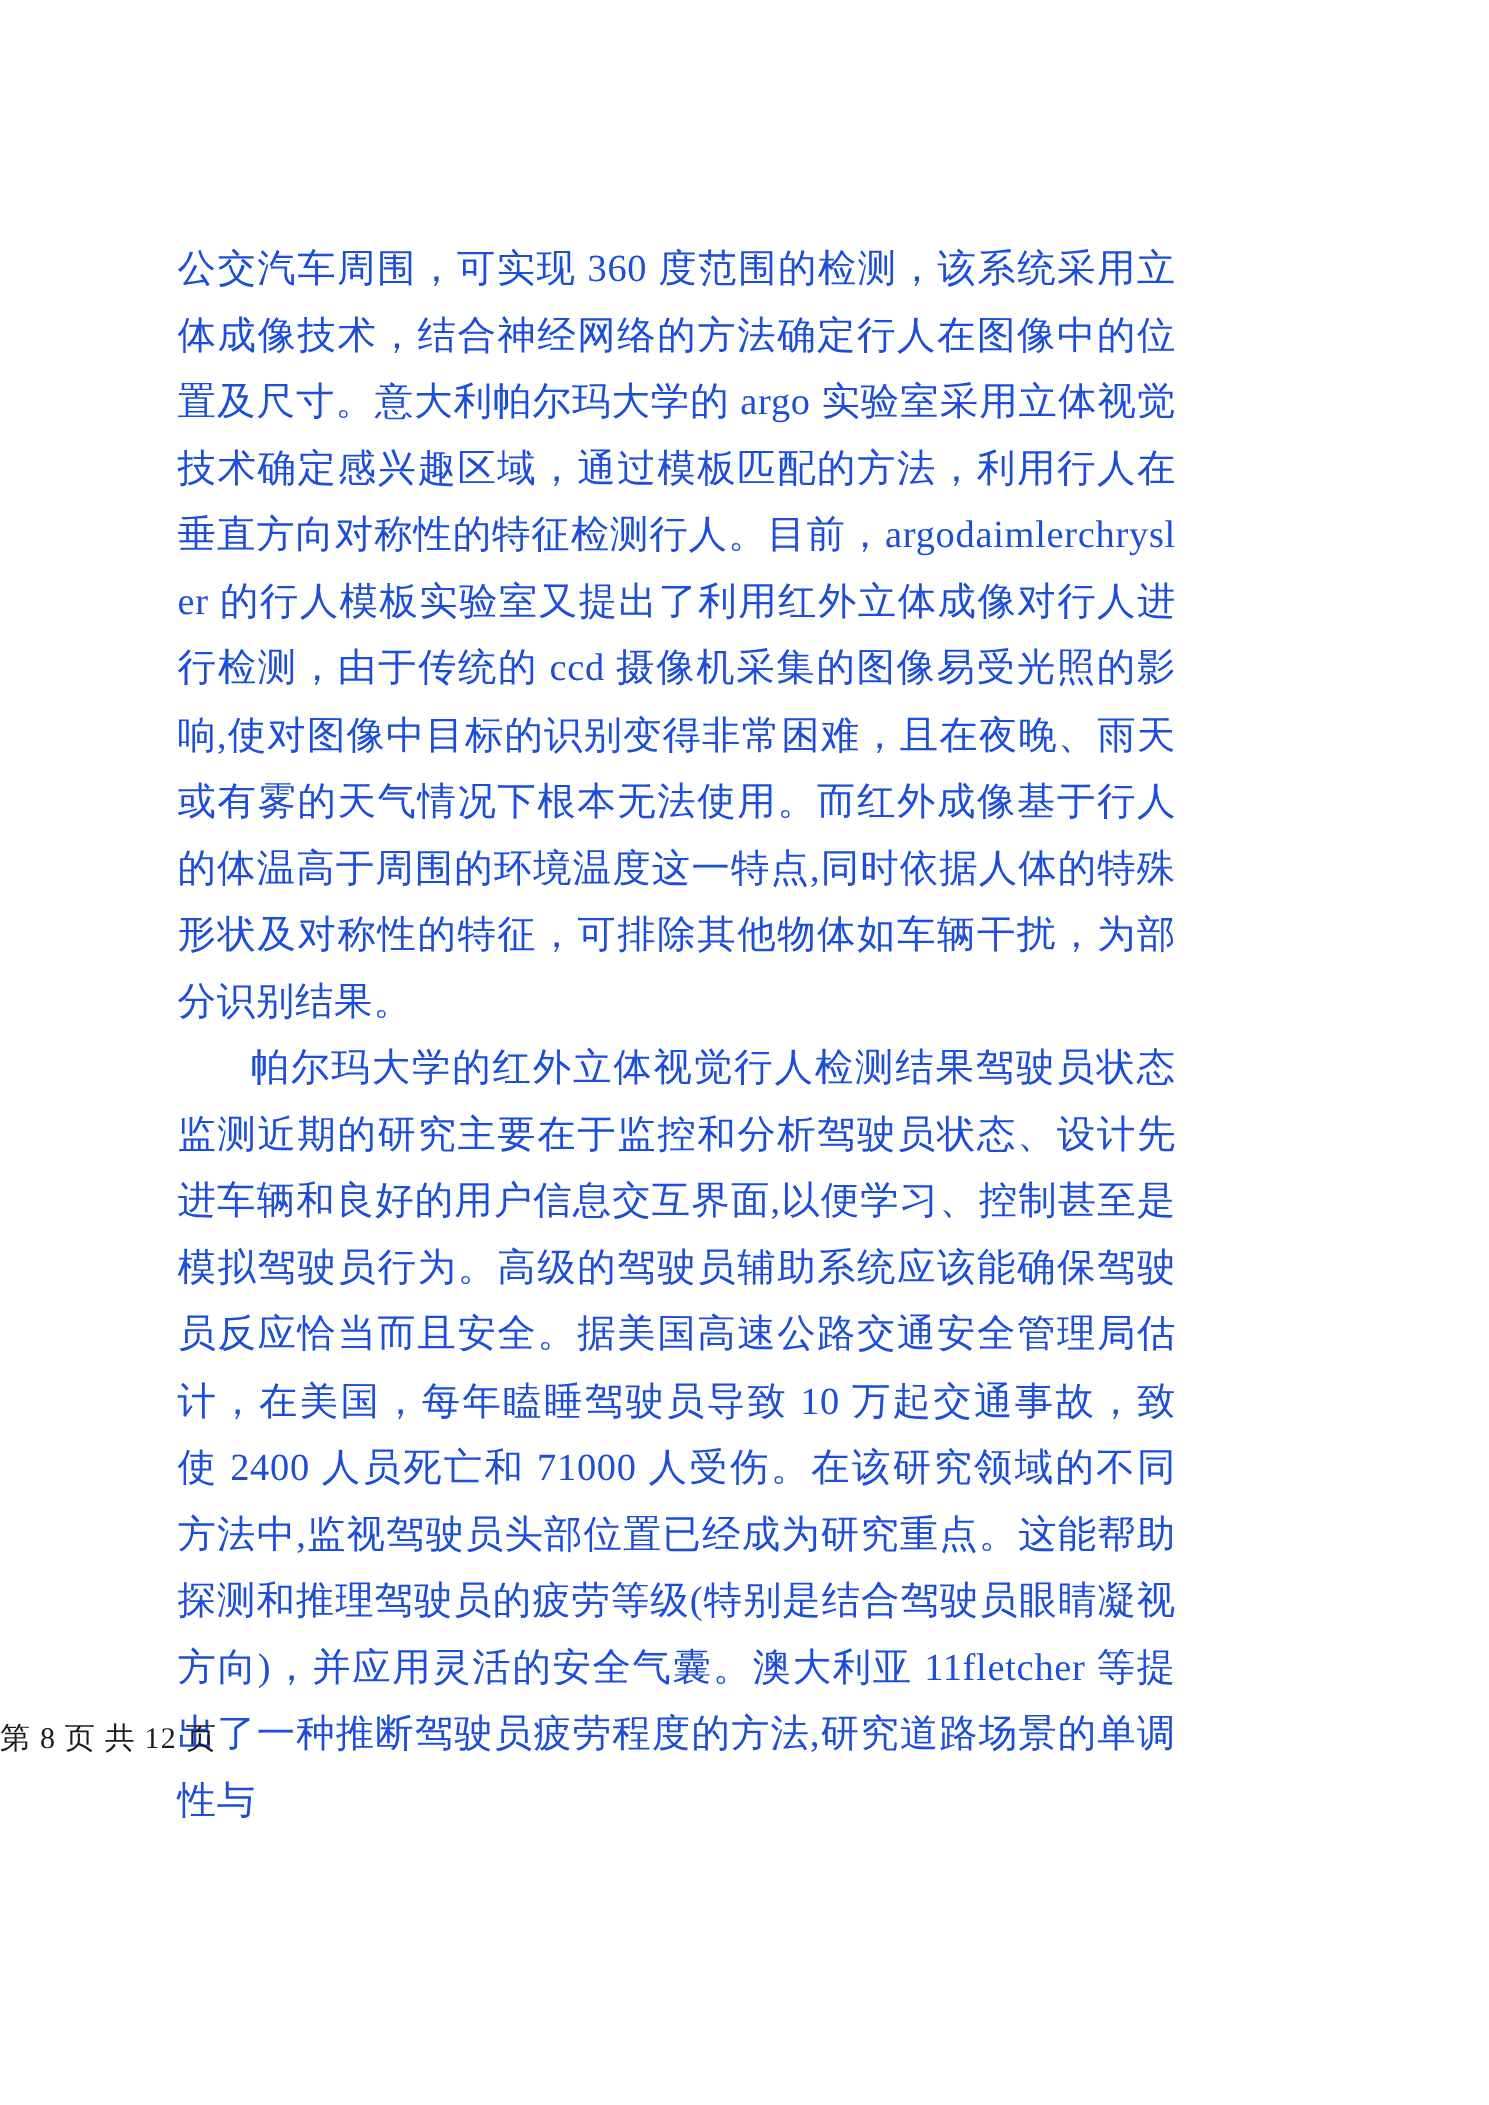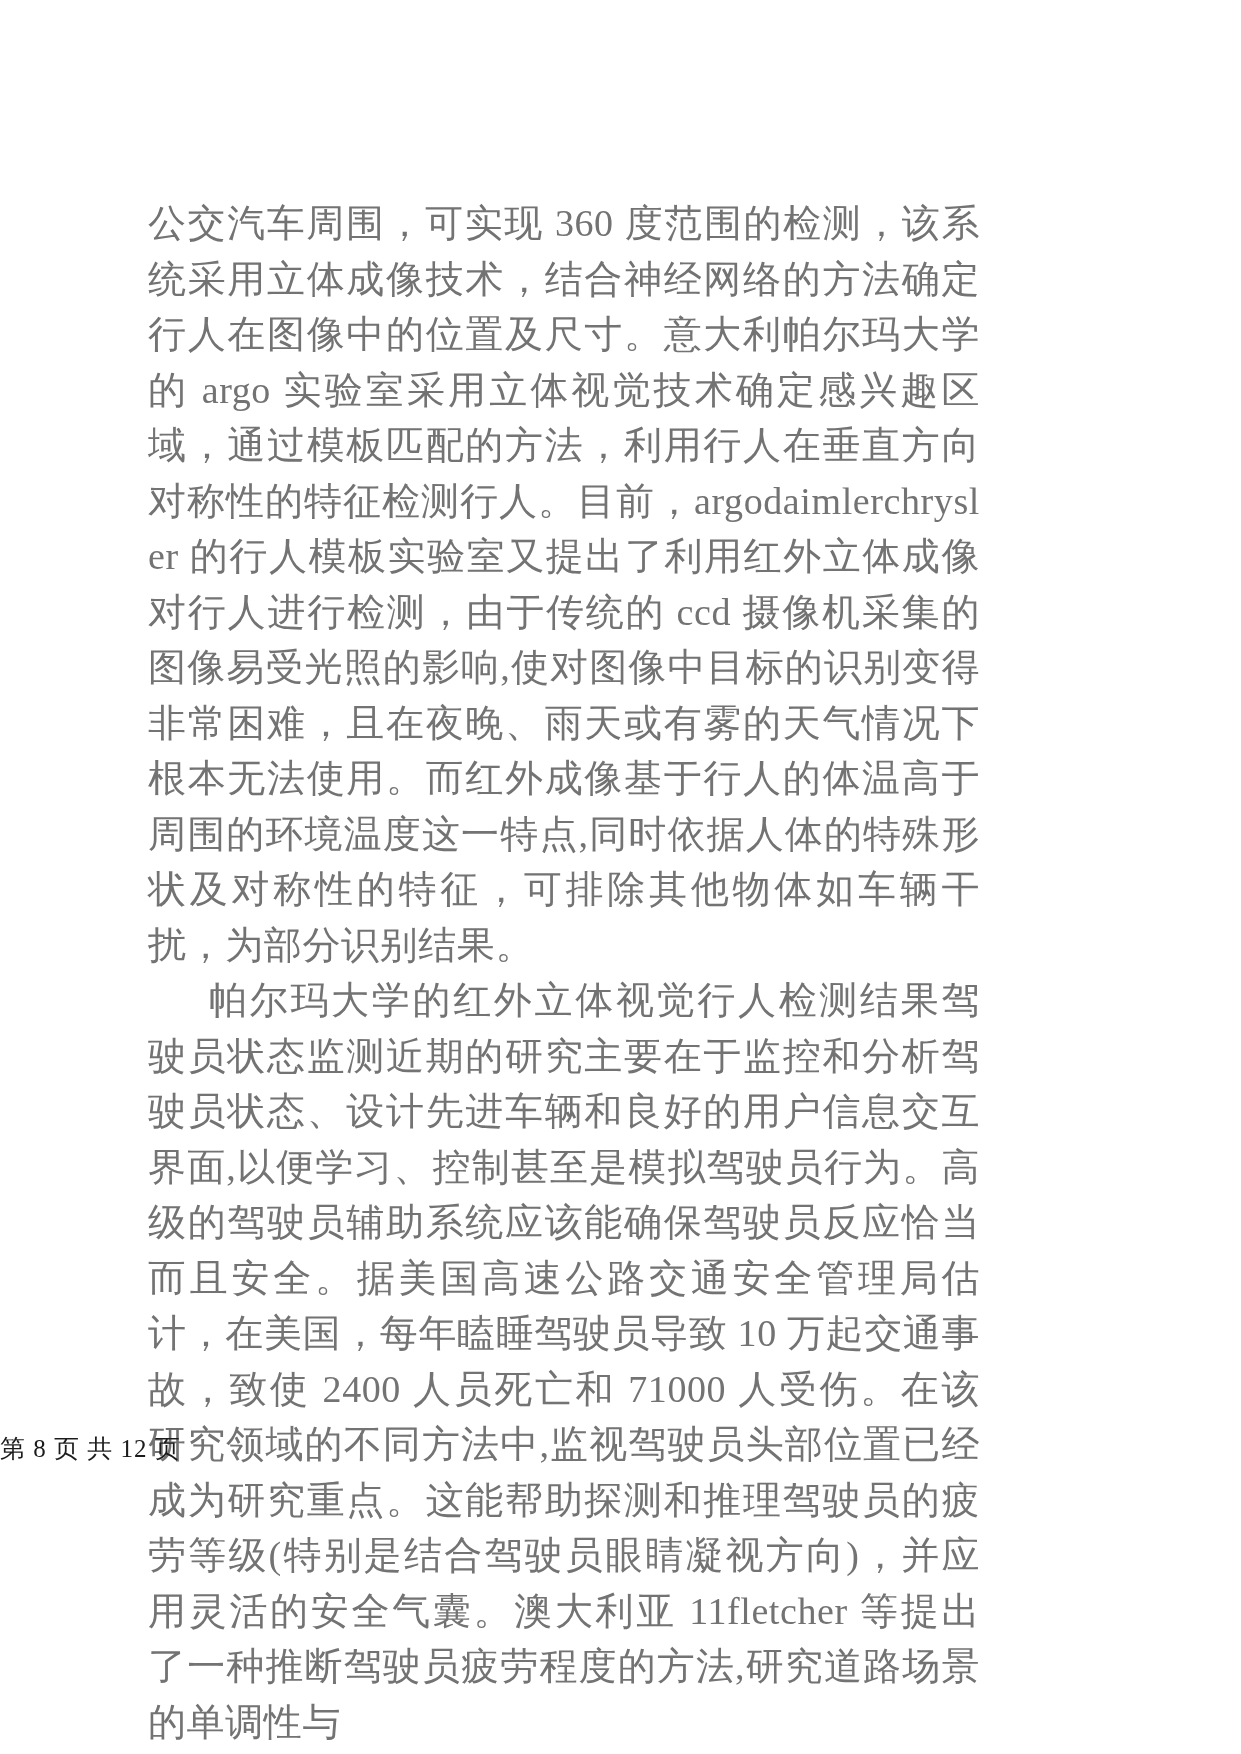--- a/index.html
+++ b/index.html
@@ -20,23 +20,23 @@
     box-sizing: border-box;
   }
   .page-body {
     position: absolute;
     left: 148px;
     top: 196px;
     width: 832px;
   }
   .para {
     font-family: "Liberation Serif", "DejaVu Serif", serif;
-    font-size: 38px;
+    font-size: 32px;
     line-height: 55.5px;
-    color: #737373;
+    color: #1d4ed8;
     text-align: justify;
     text-justify: inter-ideograph;
     letter-spacing: 0.6px;
     margin: 0;
     word-break: break-all;
   }
   .para + .para {
     margin-top: 0;
   }
   .indent {

